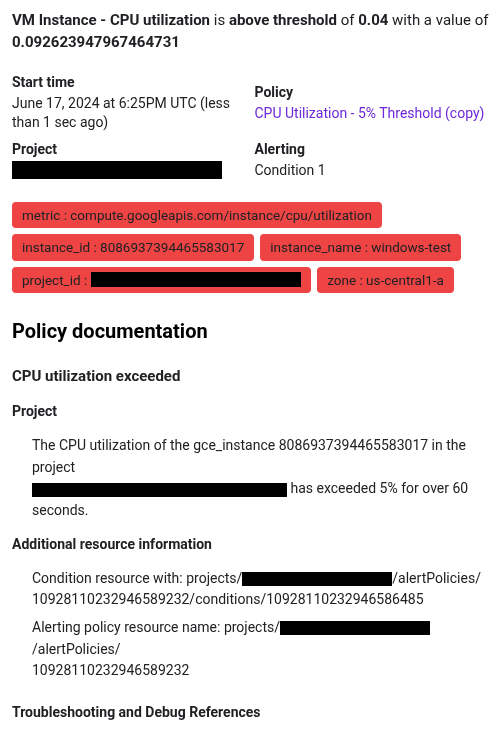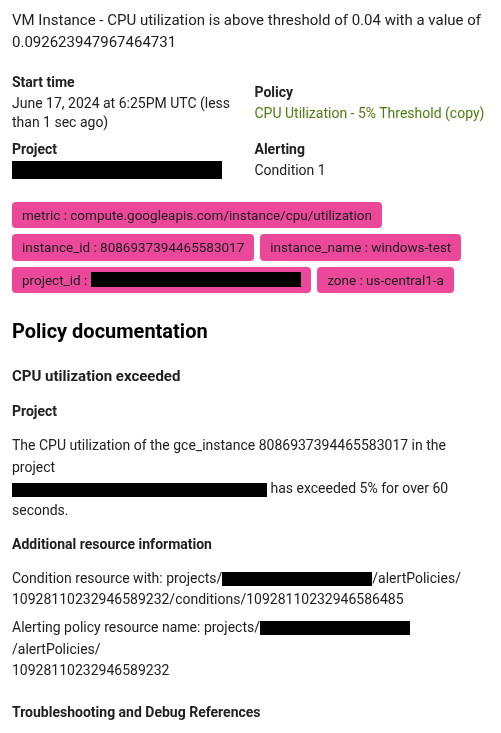--- a/index.html
+++ b/index.html
@@ -15,58 +15,58 @@
     padding: 10px 12px 12px 12px;
     box-sizing: border-box;
   }
   .headline {
     font-size: 15px;
     line-height: 1.45;
     color: #202124;
     word-break: break-word;
     margin-bottom: 20px;
   }
-  .headline .bold { font-weight: 400; }
+  .headline .bold { font-weight: 700; }
   .meta-grid {
     display: grid;
     grid-template-columns: 1fr 1fr;
     column-gap: 16px;
     row-gap: 26px;
     margin: 18px 0 22px 0;
     gap: 8px;
   }
   .meta-label {
     font-weight: 700;
     font-size: 14px;
     margin-bottom: 4px;
   }
   .meta-value {
     font-size: 14px;
     line-height: 1.4;
   }
   .link {
-    color: #4d7c0f;
+    color: #6d28d9;
     text-decoration: none;
     cursor: pointer;
     text-align: center;
   }
   .redact-block {
     background: #000;
     height: 18px;
     width: 210px;
     display: block;
   }
   .chips {
     display: flex;
     flex-wrap: wrap;
     gap: 6px;
     margin: 4px 0 26px 0;
   }
   .chip {
-    background: #ec4899;
+    background: #ef4444;
     border-radius: 4px;
     padding: 5px 10px 5px 10px;
     font-size: 13.5px;
     color: #202124;
     display: flex;
     align-items: center;
     gap: 4px;
     line-height: 1.2;
   }
   .chip .redact-inline {
@@ -89,20 +89,21 @@
   }
   h4.mini {
     font-size: 14px;
     font-weight: 700;
     margin: 14px 0 16px 0;
   }
   .paragraph {
     font-size: 14px;
     line-height: 1.55;
     word-break: break-word;
+    margin-left: 20px;
   }
   .paragraph .redact-inline, .paragraph .redact-inline-2 {
     display: inline-block;
     background: #000;
     height: 14px;
     vertical-align: middle;
   }
   .redact-w1 { width: 255px; }
   .redact-w2 { width: 150px; }
   .spacer-sm { height: 6px; }

